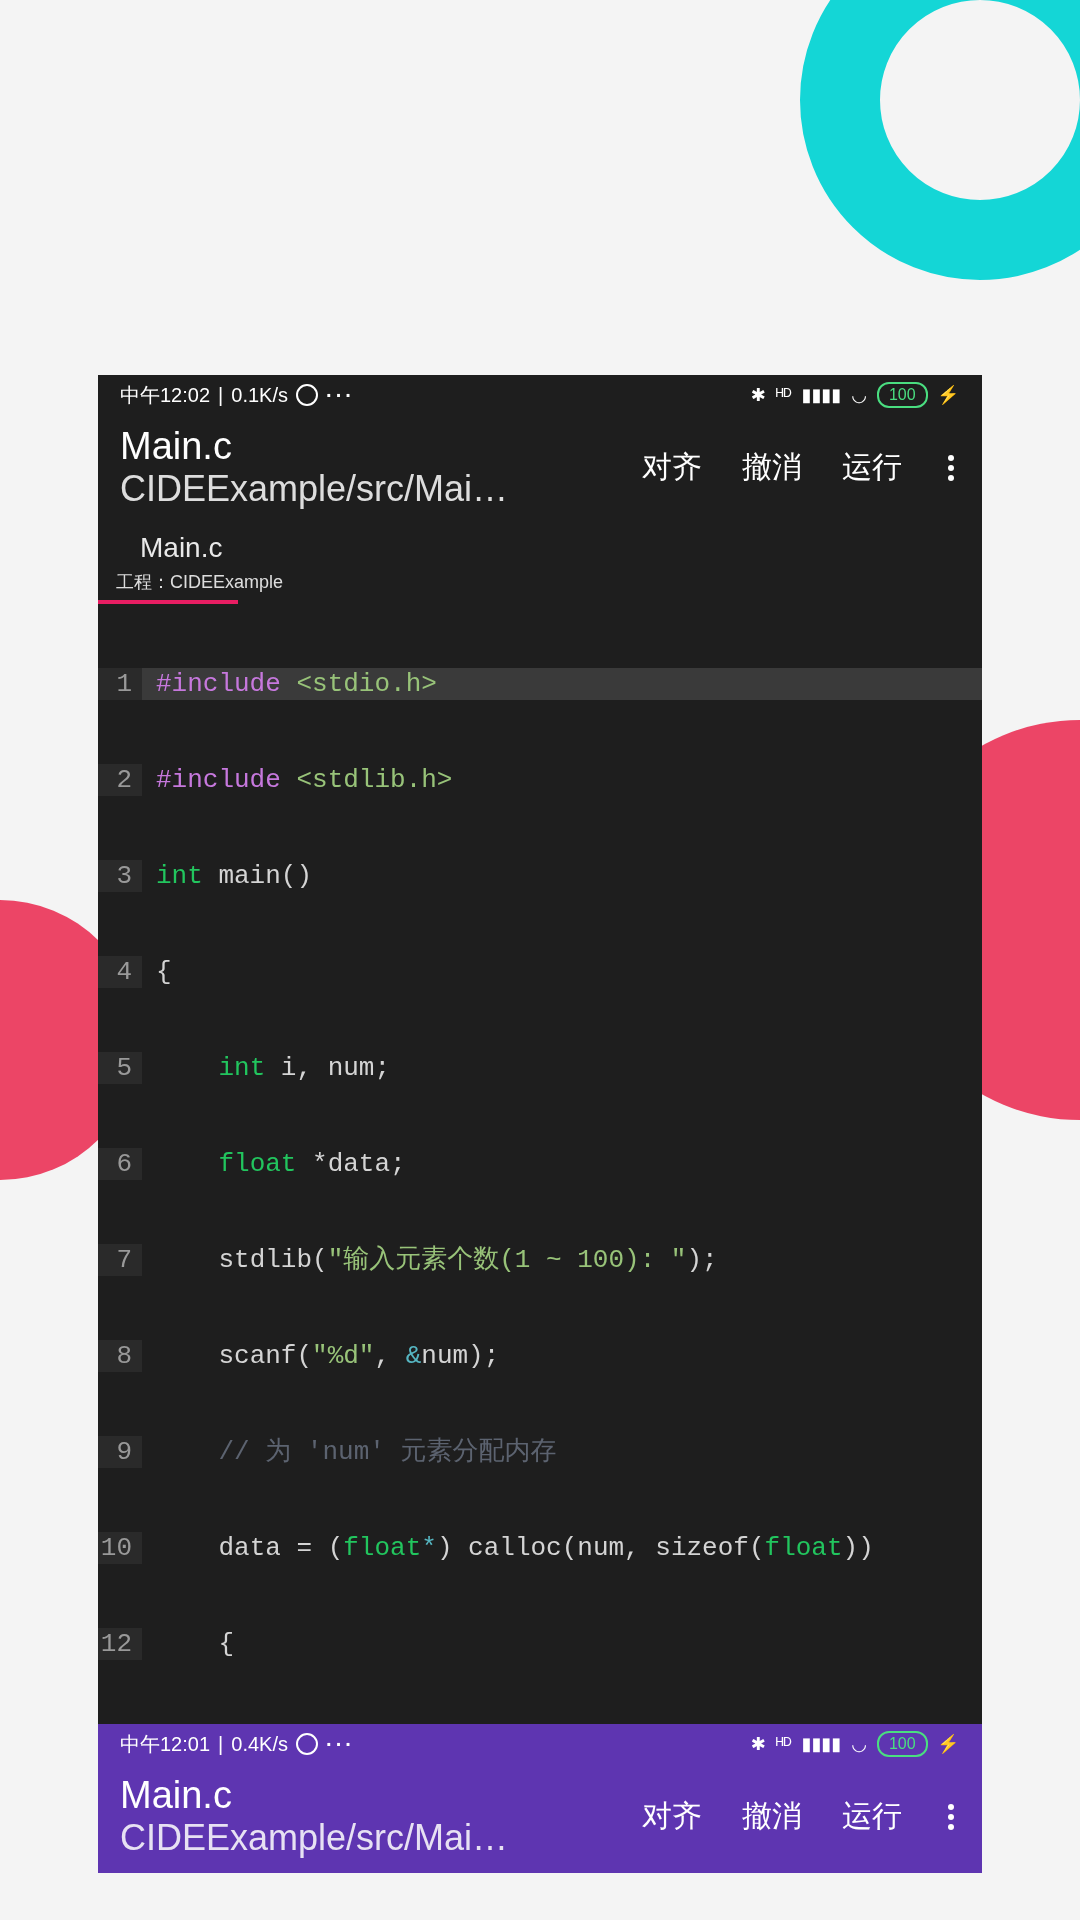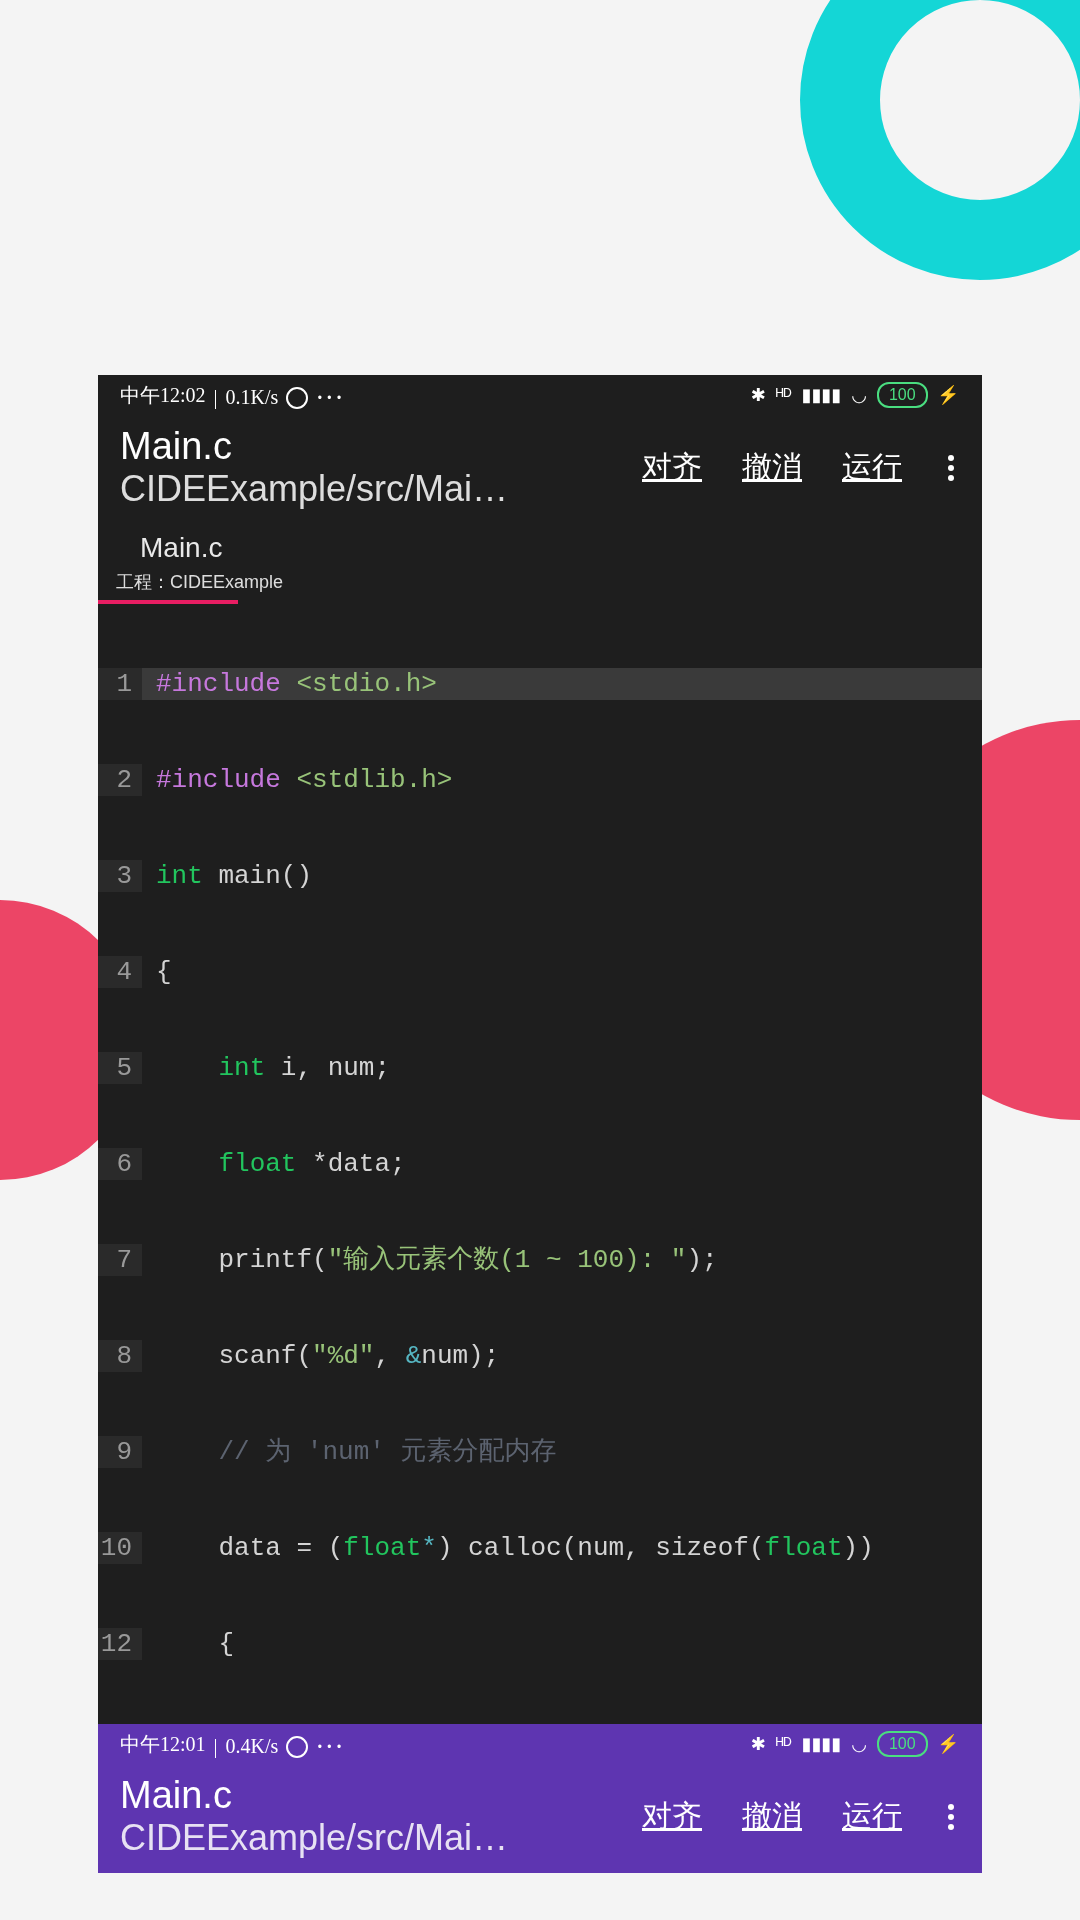--- a/index.html
+++ b/index.html
@@ -68,21 +68,21 @@
 .phone-dark { background: #1e1e1e; }
 .status-bar {
   height: 40px;
   display: flex;
   align-items: center;
   justify-content: space-between;
   padding: 0 22px;
   color: #fff;
   font-size: 20px;
 }
-.status-left { display: flex; align-items: flex-end; gap: 8px; font-family: Liberation Serif, serif; }
+.status-left { display: flex; align-items: center; gap: 8px; }
 .status-right { display: flex; align-items: center; gap: 10px; }
 .compass-icon {
   width: 22px; height: 22px; border: 2px solid #fff; border-radius: 50%;
   position: relative; display: inline-block;
 }
 .dots-icon { letter-spacing: 3px; font-weight: bold; }
 .battery {
   display: inline-flex; align-items: center;
   border: 2px solid #4ade80; border-radius: 12px;
   padding: 2px 10px; color: #4ade80; font-size: 16px; font-weight: normal;
@@ -91,21 +91,21 @@
 .app-bar {
   display: flex;
   align-items: center;
   justify-content: space-between;
   padding: 10px 22px 14px;
   color: #fff;
 }
 .app-bar-left { flex: 1; min-width: 0; }
 .app-title { font-size: 38px; font-weight: 500; }
 .app-path { font-size: 36px; color: rgba(255,255,255,0.85); white-space: nowrap; overflow: hidden; text-overflow: ellipsis; }
-.app-actions { display: flex; align-items: center; gap: 40px; font-size: 30px; text-decoration: underline; }
+.app-actions { display: flex; align-items: center; gap: 40px; font-size: 30px; }
 .menu-dots {
   display: flex; flex-direction: column; gap: 4px; padding: 0 6px;
 }
 .menu-dots span { width: 6px; height: 6px; background: #fff; border-radius: 50%; }
 .tab-row { position: relative; }
 .tab {
   display: inline-block;
   padding: 8px 22px 6px 42px;
   font-size: 28px;
   color: rgba(255,255,255,0.9);
@@ -203,21 +203,21 @@
       <div class="project-line">工程：CIDEExample</div>
       <div class="tab-underline"></div>
     </div>
     <div class="editor-body">
       <div class="code-line hl-line-dark"><span class="gutter">1</span><span class="line-content"><span class="d-pre">#include </span><span class="d-str">&lt;stdio.h&gt;</span></span></div>
       <div class="code-line"><span class="gutter">2</span><span class="line-content"><span class="d-pre">#include </span><span class="d-str">&lt;stdlib.h&gt;</span></span></div>
       <div class="code-line"><span class="gutter">3</span><span class="line-content"><span class="d-kw">int</span><span class="d-txt"> main()</span></span></div>
       <div class="code-line"><span class="gutter">4</span><span class="line-content"><span class="d-txt">{</span></span></div>
       <div class="code-line"><span class="gutter">5</span><span class="line-content">    <span class="d-kw">int</span><span class="d-txt"> i, num;</span></span></div>
       <div class="code-line"><span class="gutter">6</span><span class="line-content">    <span class="d-kw">float</span><span class="d-txt"> *</span><span class="d-txt">data;</span></span></div>
-      <div class="code-line"><span class="gutter">7</span><span class="line-content">    <span class="d-txt">printf(</span><span class="d-str">"输入元素个数(1 ~ 100): "</span><span class="d-txt">);</span></span></div>
+      <div class="code-line"><span class="gutter">7</span><span class="line-content">    <span class="d-txt">stdlib(</span><span class="d-str">"输入元素个数(1 ~ 100): "</span><span class="d-txt">);</span></span></div>
       <div class="code-line"><span class="gutter">8</span><span class="line-content">    <span class="d-txt">scanf(</span><span class="d-str">"%d"</span><span class="d-txt">, </span><span class="d-op">&amp;</span><span class="d-txt">num);</span></span></div>
       <div class="code-line"><span class="gutter">9</span><span class="line-content">    <span class="d-cmt">// 为 'num' 元素分配内存</span></span></div>
       <div class="code-line"><span class="gutter">10</span><span class="line-content">    <span class="d-txt">data = (</span><span class="d-kw">float</span><span class="d-op">*</span><span class="d-txt">) calloc(num, sizeof(</span><span class="d-kw">float</span><span class="d-txt">))</span></span></div>
       <div class="code-line"><span class="gutter">12</span><span class="line-content">    <span class="d-txt">{</span></span></div>
     </div>
   </div>
 
   <div class="phone phone-light">
     <div class="status-bar phone-purple-bar">
       <div class="status-left">

